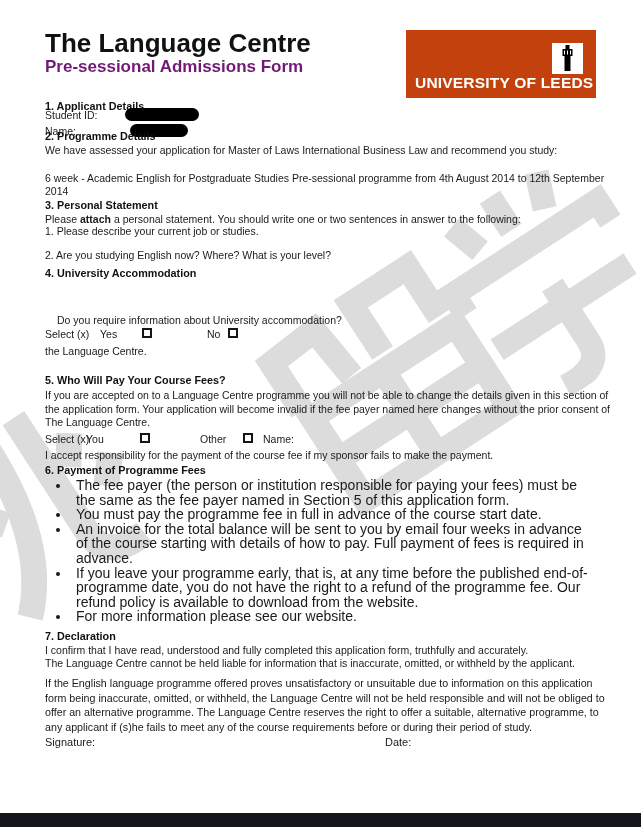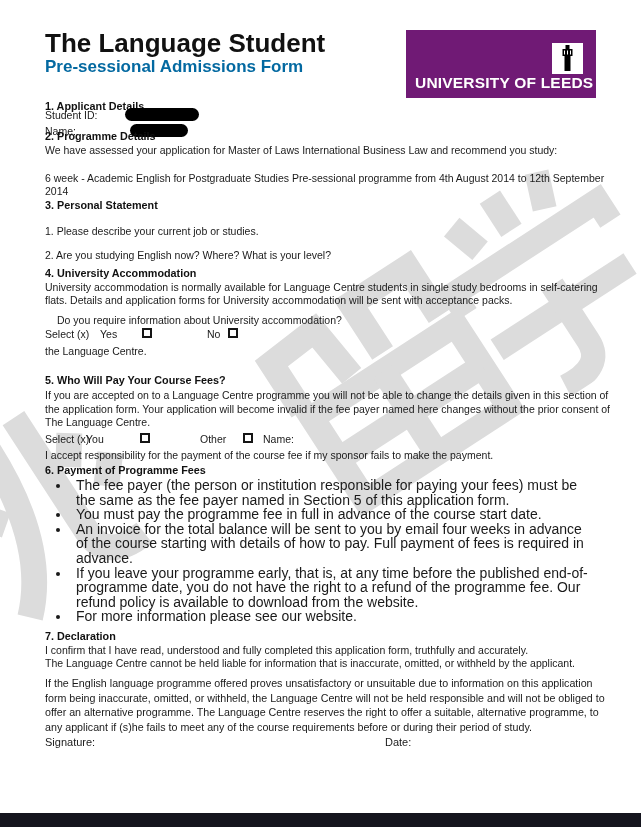--- a/index.html
+++ b/index.html
@@ -8,23 +8,23 @@
     width:641px;height:827px;
     background:#ffffff;
     font-family:"Liberation Sans","DejaVu Sans",sans-serif;
     color:#1a1a1a;
     overflow:hidden;
   }
   .blk{position:absolute;left:45px;z-index:2;}
   
   .b-title{top:30px;width:420px;}
   .title{font-size:26px;line-height:27px;font-weight:bold;color:#111;margin:0;}
-  .subtitle{font-size:17px;line-height:20px;font-weight:bold;color:#0369a1;margin:0;}
+  .subtitle{font-size:17px;line-height:20px;font-weight:bold;color:#701a75;margin:0;}
   
-  .logo{position:absolute;left:406px;top:30px;width:190px;height:68px;background:#701a75;z-index:3;}
+  .logo{position:absolute;left:406px;top:30px;width:190px;height:68px;background:#c2410c;z-index:3;}
   .logo-sq{position:absolute;left:146px;top:13px;width:31px;height:31px;background:#fff;}
   .logo-text{position:absolute;left:9px;bottom:6px;color:#fff;font-weight:bold;font-size:15.5px;letter-spacing:.2px;white-space:nowrap;}
   
   .sec-h{font-weight:bold;font-size:10.8px;line-height:13px;color:#111;}
   .body{font-size:10.5px;line-height:13px;width:565px;}
   .w545{width:545px;}
   .bold{font-weight:bold;}
   
   .field-row{height:14px;font-size:10.5px;margin-top:12px;}
   .pill{position:absolute;top:-1px;height:13px;background:#000;border-radius:7px;}
@@ -90,44 +90,44 @@
         <rect x="12.5" y="13" width="6" height="15" fill="#000"></rect>
         <rect x="12" y="7.5" width="1" height="4" fill="#fff"></rect>
         <rect x="15" y="7.5" width="1" height="4" fill="#fff"></rect>
         <rect x="18" y="7.5" width="1" height="4" fill="#fff"></rect>
       </svg>
     </div>
     <div class="logo-text">UNIVERSITY OF LEEDS</div>
   </div>
 
   <div class="blk b-title">
-    <div class="title">The Language Student</div>
+    <div class="title">The Language Centre</div>
     <div class="subtitle">Pre-sessional Admissions Form</div>
   </div>
 
   <div class="blk sec-h" style="top:100px;">1. Applicant Details</div>
   <div class="blk field-row" style="top:97px;width:300px;">
     <span>Student ID:</span>
     <span class="pill pill-id"></span>
   </div>
   <div class="blk field-row" style="top:113px;width:300px;">
     <span>Name:</span>
     <span class="pill pill-name"></span>
   </div>
 
   <div class="blk sec-h" style="top:130px;">2. Programme Details</div>
   <div class="blk body" style="top:144px;">We have assessed your application for Master of Laws International Business Law  and recommend you study:</div>
   <div class="blk body" style="top:172px;">6 week - Academic English for Postgraduate Studies Pre-sessional programme from 4th August 2014 to 12th September 2014</div>
 
   <div class="blk sec-h" style="top:199px;">3. Personal Statement</div>
+  <div class="blk body" style="top:213px;"><span>Please </span><span class="bold">attach</span><span> a personal statement. You should write one or two sentences in answer to the following:</span></div>
   <div class="blk body" style="top:225px;">1. Please describe your current job or studies.</div>
   <div class="blk body" style="top:249px;">2. Are you studying English now? Where? What is your level?</div>
 
   <div class="blk sec-h" style="top:267px;">4. University Accommodation</div>
-  <div class="blk body" style="top:281px;">University accommodation is normally available for Language Centre students in single study bedrooms in self-catering flats. Details and application forms for University accommodation will be sent with acceptance packs.</div>
   <div class="blk body" style="top:314px;padding-left:12px;">Do you require information about University accommodation?</div>
   <div class="blk sel-row" style="top:328px;">
     <span style="left:0;">Select (x)</span>
     <span style="left:55px;">Yes</span>
     <span class="cbox" style="left:97px;"></span>
     <span style="left:162px;">No</span>
     <span class="cbox" style="left:183px;"></span>
   </div>
   <div class="blk body w545" style="top:345px;">
     <div>the Language Centre.</div>

